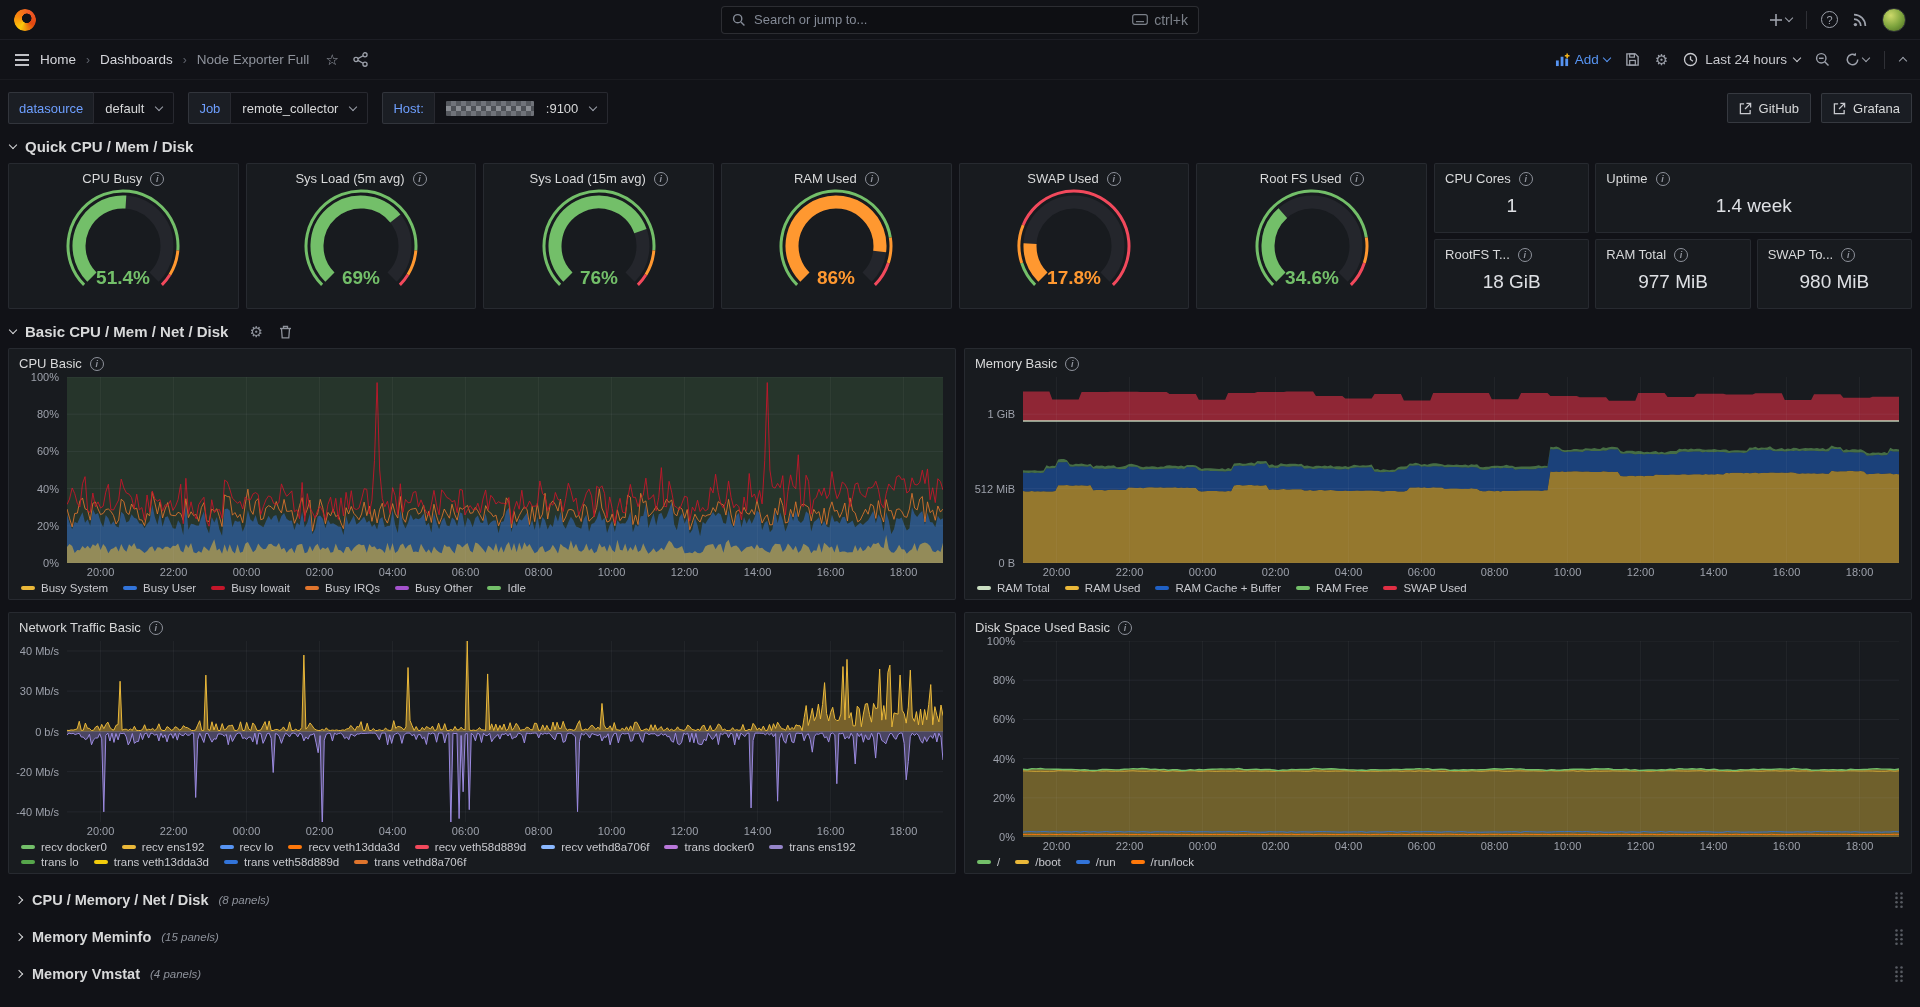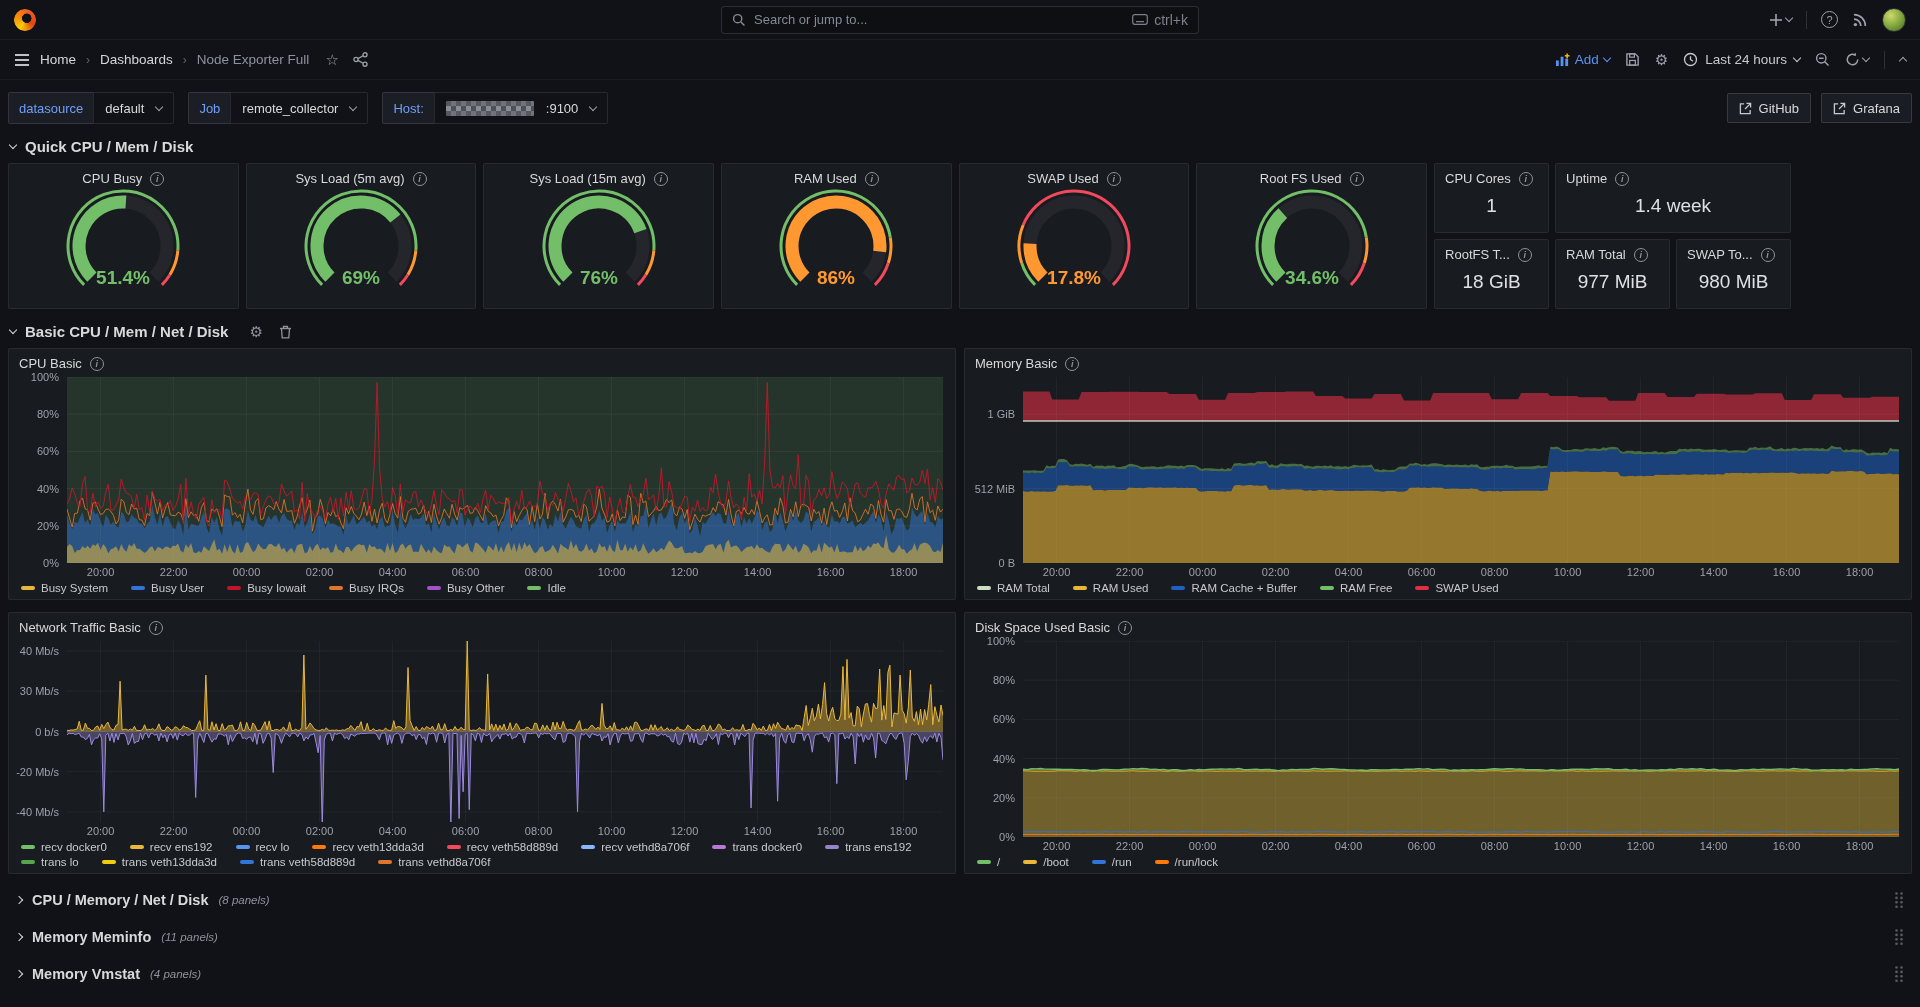--- a/index.html
+++ b/index.html
@@ -43,37 +43,37 @@
   .section-hdr{display:flex;align-items:center;gap:9px;margin:8px 0 8px 2px}
   .section-title{font-size:15px;font-weight:700;color:#d8d9da}
   .hdr-icons{display:flex;gap:16px;margin-left:12px;color:#8e929b;align-items:center}
   .gear{font-size:15px;line-height:1}
   
   .panel{background:#181b1f;border:1px solid rgba(204,204,220,.09);border-radius:2px}
   .panel-title{display:flex;align-items:center;gap:8px;padding:7px 10px 2px;font-size:13px;color:#d8d9da;cursor:pointer}
   .info{width:14px;height:14px;border:1.2px solid #8e929b;border-radius:50%;color:#8e929b;font-size:9px;display:flex;align-items:center;justify-content:center;font-style:italic;font-weight:700;flex:none}
   .quick-row{display:flex;gap:7px;margin-bottom:14px}
   .gauge-panel{flex:1;height:146px;display:flex;flex-direction:column;align-items:center}
-  .stats-cluster{width:478px;flex:none;display:grid;gap:6px;grid-template-columns:repeat(4,1fr);grid-template-rows:1fr 1fr;grid-template-areas:"a b b" "c d e"}
+  .stats-cluster{width:478px;flex:none;display:grid;gap:6px;grid-template-columns:repeat(3,1fr);grid-template-rows:1fr 1fr;grid-template-areas:"a b b" "c d e"}
   .stat-panel{display:flex;flex-direction:column}
   .stat-value{flex:1;display:flex;align-items:center;justify-content:center;font-size:19px;font-weight:500;color:#dee0e4;padding-bottom:8px}
   
   .charts-row{display:grid;grid-template-columns:1fr 1fr;gap:8px;margin-bottom:12px}
   .chart-panel{display:flex;flex-direction:column;padding-bottom:5px}
   .chart-panel.h1{height:252px}
   .chart-panel.h2{height:262px}
   .chart-body{flex:1;display:flex;padding:4px 12px 0 4px;min-height:0}
   .yaxis{width:54px;position:relative;flex:none;margin-bottom:16px}
   .ylab{position:absolute;right:8px;transform:translateY(-50%);font-size:11px;color:#9da1ab;white-space:nowrap}
   .plot{flex:1;display:flex;flex-direction:column;min-width:0}
   .plot svg{flex:1;width:100%;min-height:0}
   .xaxis{height:16px;position:relative}
   .xlab{position:absolute;top:3px;transform:translateX(-50%);font-size:11px;color:#9da1ab}
   .legend{padding:3px 10px 0 12px;display:flex;flex-direction:column;gap:3px}
-  .lrow{display:flex;gap:23px}
+  .lrow{display:flex;gap:15px}
   .litem{display:flex;align-items:center;gap:6px;font-size:11.5px;color:#c8c9ce;white-space:nowrap;cursor:pointer}
   .sw{width:14px;height:4px;border-radius:2px;flex:none}
   
   .crow{height:28px;display:flex;align-items:center;gap:10px;padding:0 8px;margin-bottom:9px;cursor:pointer}
   .crow-title{font-size:14.5px;font-weight:700;color:#d8d9da}
   .crow-count{font-size:11.5px;font-style:italic;color:#8e929b}
   .crow-handle{margin-left:auto;color:#585b62}
 </style>
 </head>
 <body>
@@ -743,21 +743,21 @@
             <circle cx="2.5" cy="11.3" r="1.3" fill="#585b62"></circle>
             <circle cx="7.5" cy="11.3" r="1.3" fill="#585b62"></circle>
             <circle cx="2.5" cy="15.700000000000001" r="1.3" fill="#585b62"></circle>
             <circle cx="7.5" cy="15.700000000000001" r="1.3" fill="#585b62"></circle>
           </svg>
         </span>
       </div>
       <div class="crow">
         <span class="caret right" style="color: rgb(216, 217, 218);"></span>
         <span class="crow-title">Memory Meminfo</span>
-        <span class="crow-count">(11 panels)</span>
+        <span class="crow-count">(15 panels)</span>
         <span class="crow-handle">
           <svg width="10" height="18" viewBox="0 0 10 18">
             <circle cx="2.5" cy="2.5" r="1.3" fill="#585b62"></circle>
             <circle cx="7.5" cy="2.5" r="1.3" fill="#585b62"></circle>
             <circle cx="2.5" cy="6.9" r="1.3" fill="#585b62"></circle>
             <circle cx="7.5" cy="6.9" r="1.3" fill="#585b62"></circle>
             <circle cx="2.5" cy="11.3" r="1.3" fill="#585b62"></circle>
             <circle cx="7.5" cy="11.3" r="1.3" fill="#585b62"></circle>
             <circle cx="2.5" cy="15.700000000000001" r="1.3" fill="#585b62"></circle>
             <circle cx="7.5" cy="15.700000000000001" r="1.3" fill="#585b62"></circle>

